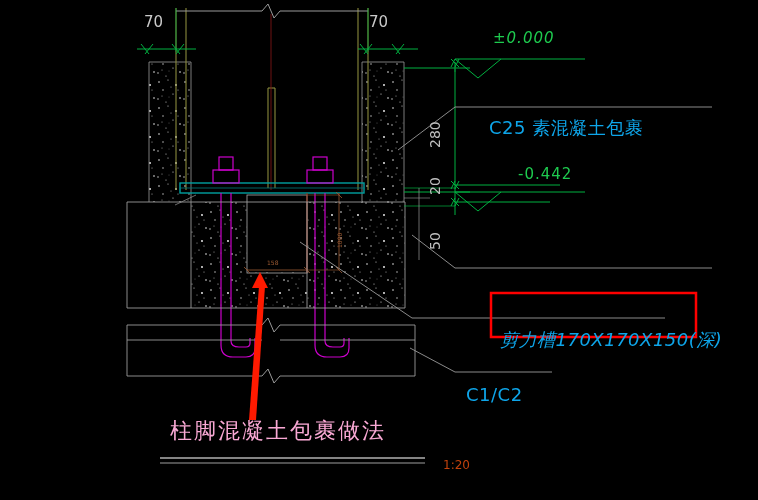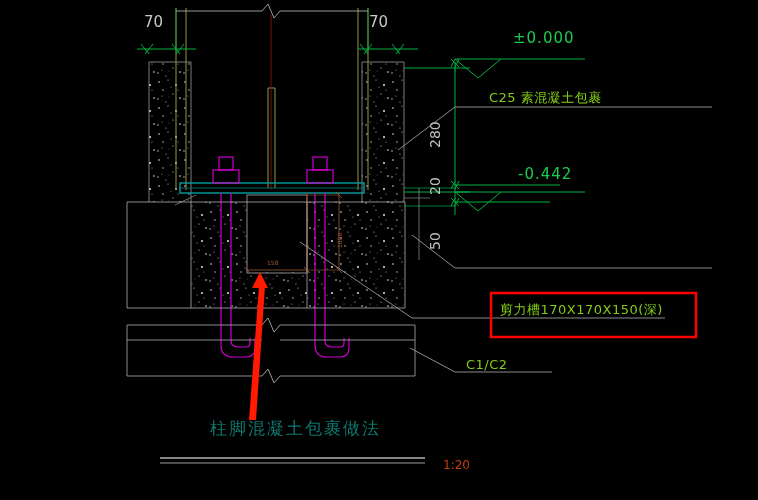--- a/index.html
+++ b/index.html
@@ -37,29 +37,29 @@
   }
   .tiny-orange {
     color: #9c5a32;
     font-size: 6px;
   }
   .vert {
     transform-origin: left top;
     transform: rotate(-90deg);
   }
   .note-cn {
-    color: #84cc16;
-    font-size: 13px;
+    color: #0ea5e9;
+    font-size: 18px;
     letter-spacing: 0.5px;
+    margin-top: 28px;
   }
   .title-cn {
-    color: #0f766e;
-    font-size: 17px;
+    color: #f9a8d4;
+    font-size: 22px;
     letter-spacing: 2px;
-    margin-left: 40px;
   }
   .scale-txt {
     color: #c2410c;
     font-size: 12px;
   }
   .elev-txt {
     color: #1ecb4f;
     font-size: 15px;
     letter-spacing: 1px;
   }
@@ -249,30 +249,30 @@
     <g>
       <path d="M260,272 L252,288 L268,288 Z" fill="#ff1a00"></path>
       <path d="M259,286 L249,420 L256,420 L265,286 Z" fill="#ff1a00"></path>
     </g>
 
   </svg>
 
   <div class="lbl dimnum" style="left:144px; top:15px;">70</div>
   <div class="lbl dimnum" style="left:369px; top:15px;">70</div>
 
-  <div class="lbl elev-txt" style="left:513px; top:31px;">±0.000</div>
+  <div class="lbl elev-txt" style="left:493px; top:31px;font-style:italic;">±0.000</div>
   <div class="lbl elev-txt" style="left:518px; top:167px;">-0.442</div>
 
   <div class="lbl dimnum-sm vert" style="left:428px; top:148px;">280</div>
   <div class="lbl dimnum-sm vert" style="left:428px; top:195px;">20</div>
   <div class="lbl dimnum-sm vert" style="left:428px; top:250px;">50</div>
 
   <div class="lbl tiny-orange" style="left:267px; top:260px;">158</div>
   <div class="lbl tiny-orange vert" style="left:337px; top:248px;">1000</div>
 
   <div class="lbl note-cn" style="left:489px; top:91px;">C25 素混凝土包裹</div>
-  <div class="lbl note-cn" style="left:500px; top:303px;">剪力槽170X170X150(深)</div>
+  <div class="lbl note-cn" style="left:500px; top:303px;font-style:italic;">剪力槽170X170X150(深)</div>
   <div class="lbl note-cn" style="left:466px; top:358px;text-align:right;">C1/C2</div>
 
   <div class="lbl title-cn" style="left:170px; top:420px;">柱脚混凝土包裹做法</div>
   <div class="lbl scale-txt" style="left:443px; top:459px;">1:20</div>
 
 </div>
 
 </body></html>

